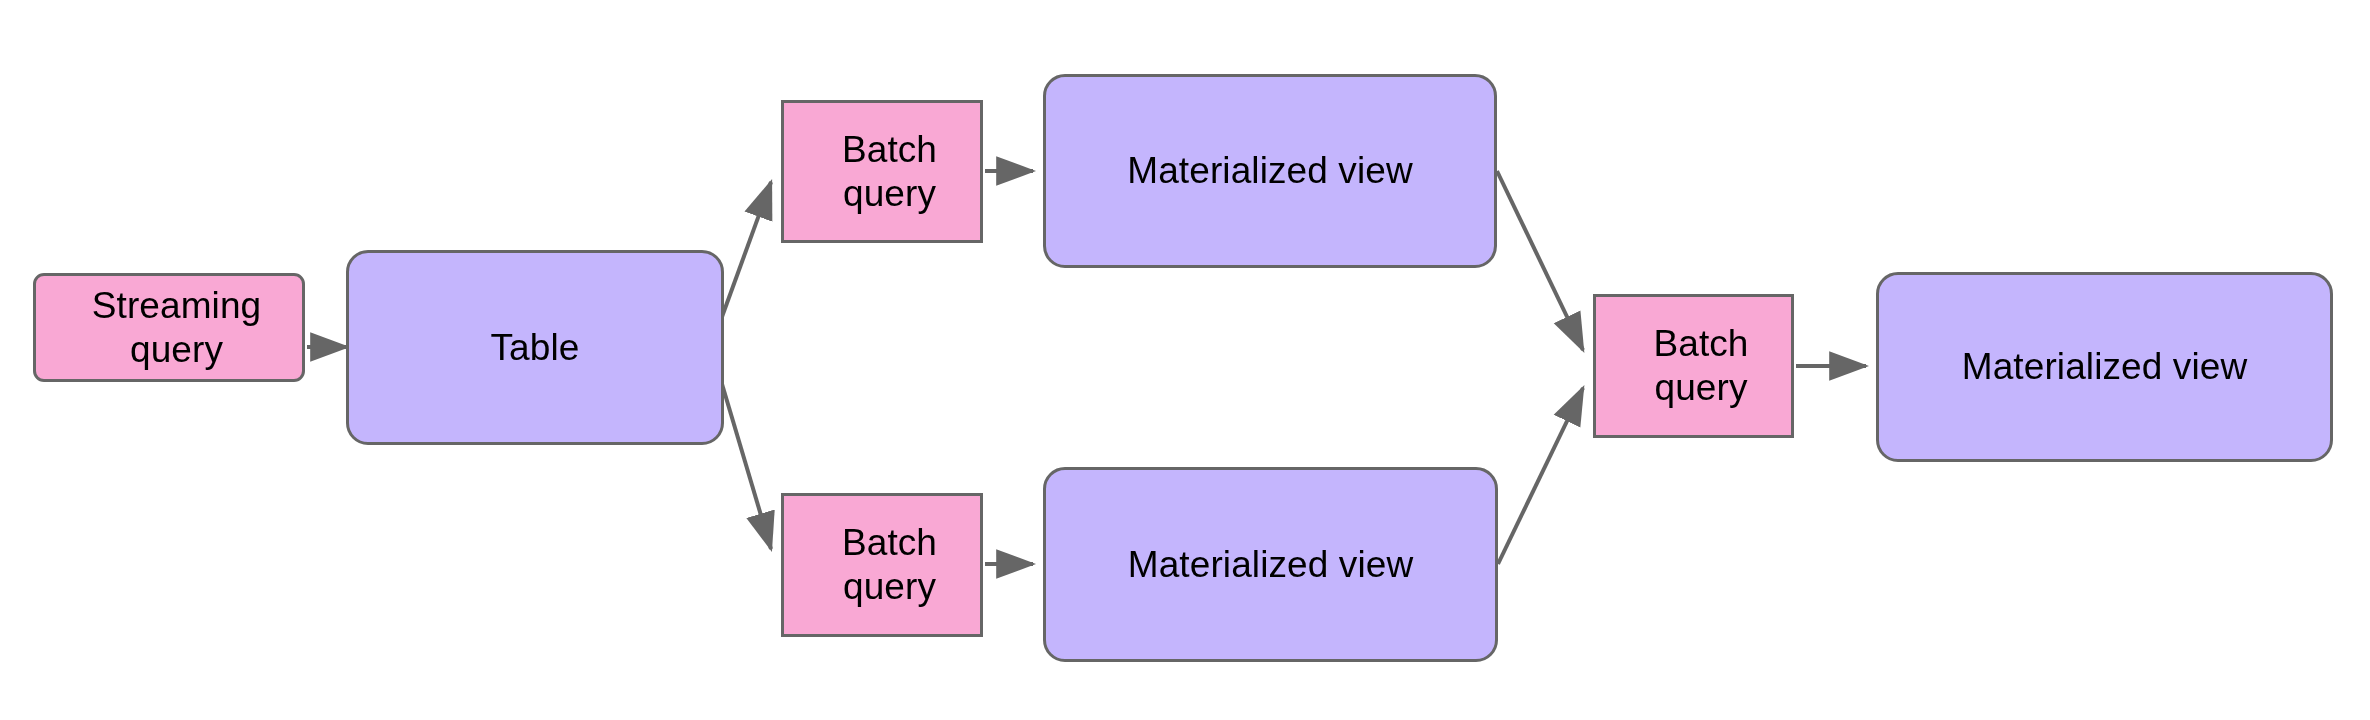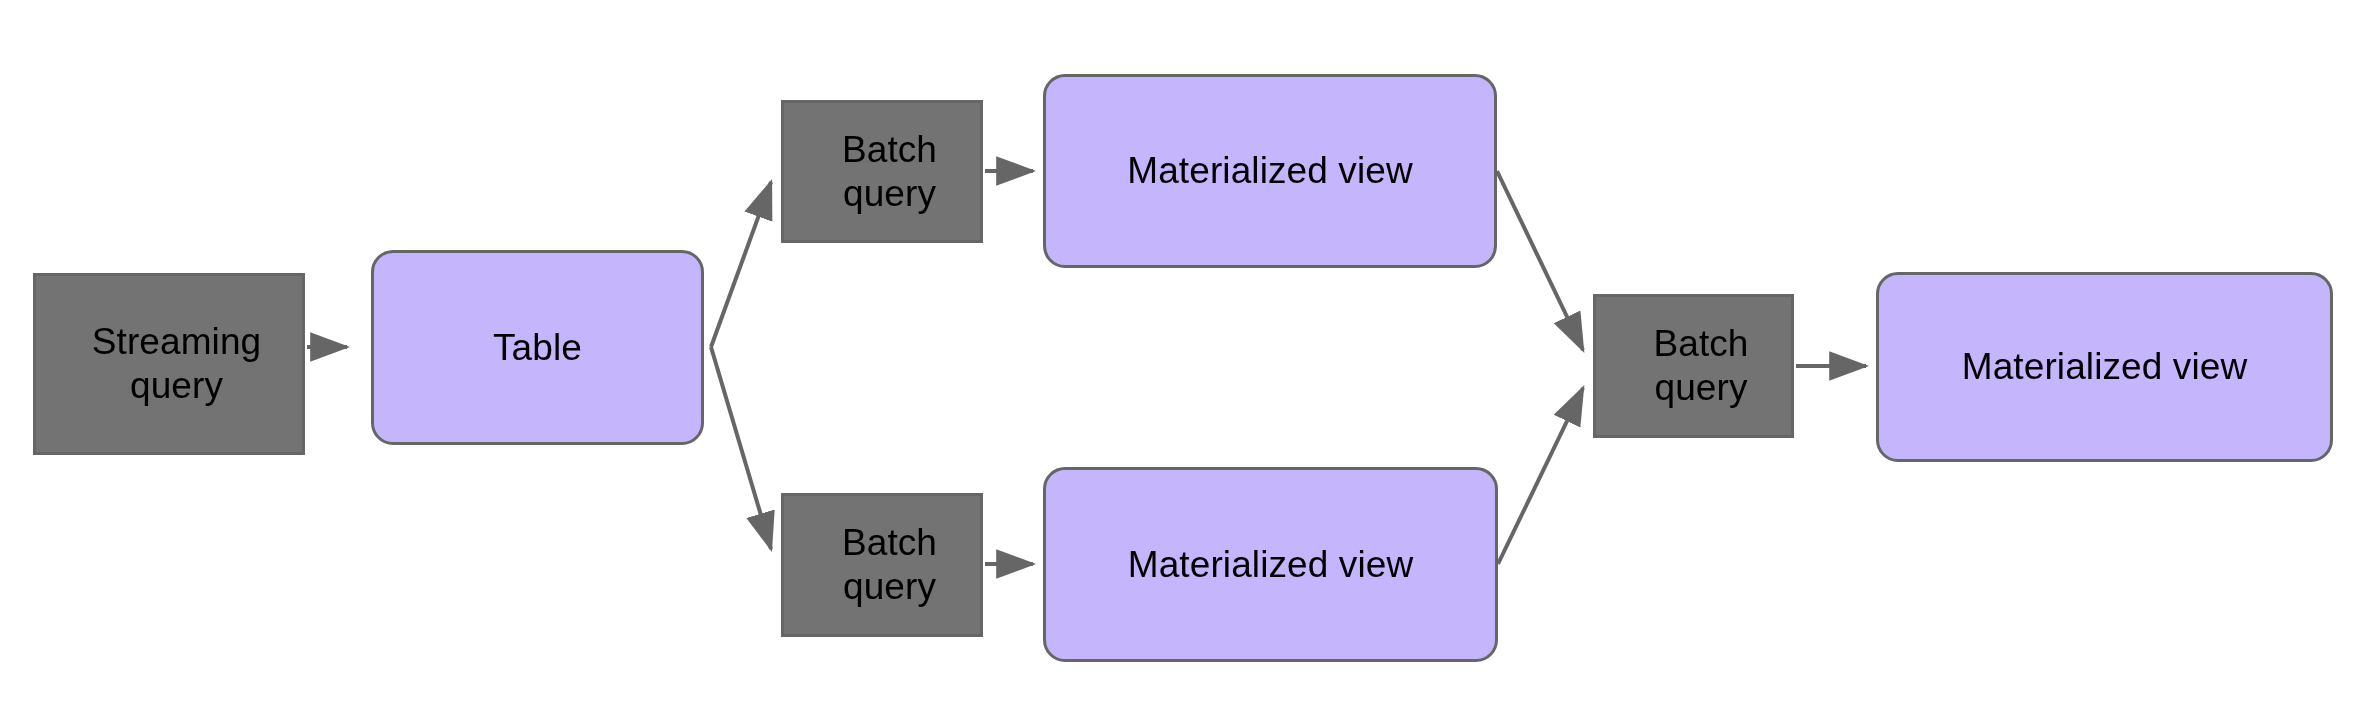--- a/index.html
+++ b/index.html
@@ -32,21 +32,21 @@
     text-align: center;
     color: #000000;
     font-size: 37px;
     line-height: 1.18;
     letter-spacing: 0.1px;
     border: 3px solid #666666;
     white-space: pre-line;
     z-index: 2;
   }
   .node.process {
-    background: #737373;
+    background: #f9a8d4;
     border-radius: 0;
     padding-left: 15px;
   }
   .node.store {
     background: #c4b5fd;
     border-radius: 22px;
   }
 </style>
 </head>
 <body>
@@ -64,26 +64,26 @@
         <path d="M 711 347 L 771 182" marker-end="url(#arrowhead)"></path>
         <path d="M 985 171 L 1033 171" marker-end="url(#arrowhead)"></path>
         <path d="M 711 347 L 771 549" marker-end="url(#arrowhead)"></path>
         <path d="M 985 564 L 1033 564" marker-end="url(#arrowhead)"></path>
         <path d="M 1497 171 L 1583 350" marker-end="url(#arrowhead)"></path>
         <path d="M 1498 564 L 1583 388" marker-end="url(#arrowhead)"></path>
         <path d="M 1796 366 L 1866 366" marker-end="url(#arrowhead)"></path>
       </g>
   </svg>
 
-  <div class="node process" style="left: 33px; top: 273px; width: 272px; height: 182px; border-radius: 0px;">
+  <div class="node process" style="left: 33px; top: 273px; width: 272px; height: 109px; border-radius: 11px;">
     <span>Streaming
 query</span>
   </div>
 
-  <div class="node store" style="left: 371px; top: 250px; width: 333px; height: 195px;">
+  <div class="node store" style="left: 346px; top: 250px; width: 378px; height: 195px;">
     <span>Table</span>
   </div>
 
   <div class="node process" style="left: 781px; top: 100px; width: 202px; height: 143px; border-radius: 0px;">
     <span>Batch
 query</span>
   </div>
 
   <div class="node store" style="left: 1043px; top: 74px; width: 454px; height: 194px;">
     <span>Materialized view</span>

